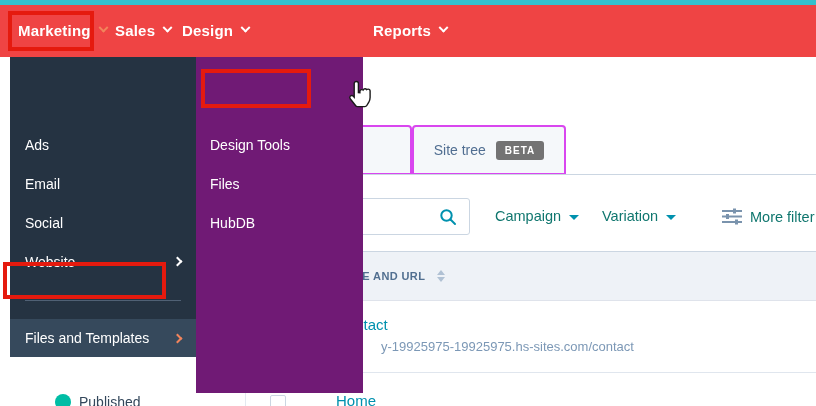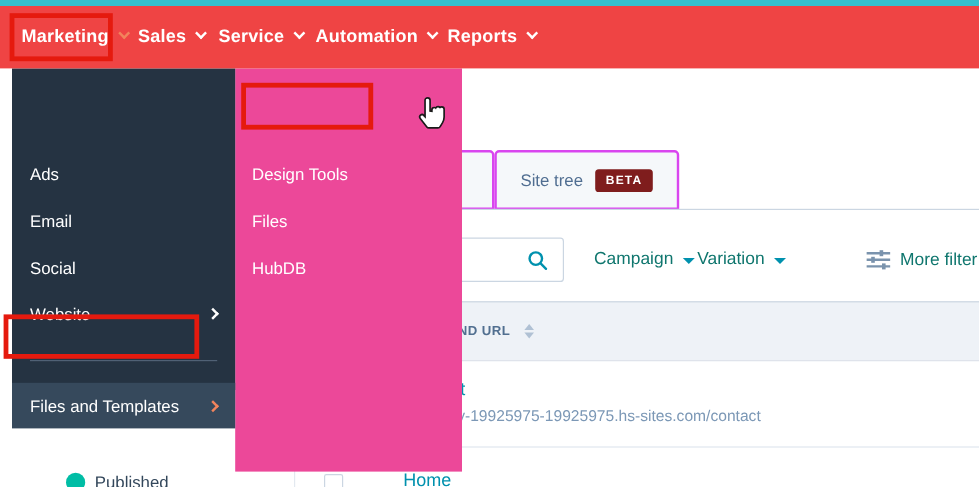--- a/index.html
+++ b/index.html
@@ -7,21 +7,21 @@
   #screen { position:relative; width:816px; height:406px; overflow:hidden; background:#ffffff; }
 
   
   .page { position:absolute; inset:0; background:#fff; z-index:1; }
 
   .tab { position:absolute; top:125px; height:50px; background:#f5f8fa;
          border:2px solid #d946ef; border-radius:4px 4px 0 0;
          display:flex; align-items:center; justify-content:center; gap:10px;
          color:#506e91; font-size:14px; }
   .tab-bottom-line { position:absolute; top:174px; left:245px; right:0; height:1px; background:#cbd6e2; }
-  .beta-badge { background:#7f1d1d; color:#fff; font-size:10px; font-weight:bold;
+  .beta-badge { background:#737373; color:#fff; font-size:10px; font-weight:bold;
                 letter-spacing:1px; padding:4px 9px; border-radius:3px; }
 
   .search-box { position:absolute; left:300px; top:198px; width:170px; height:37px;
                 background:#fff; border:1px solid #cbd6e2; border-radius:3px; }
   .search-box input { position:absolute; inset:0; border:none; outline:none; background:transparent;
                       padding:0 36px 0 10px; font-size:14px; color:#33475b; font-family:inherit; }
   .search-box svg { position:absolute; right:12px; top:9px; }
 
   .filter-btn { position:absolute; top:208px; display:flex; align-items:center; gap:8px;
                 color:#0f766e; font-size:14.5px; font-weight:500; cursor:pointer; white-space:nowrap; }
@@ -57,22 +57,22 @@
   .accent-line { position:absolute; top:0; left:0; right:0; height:5px; background:#35c0cd; }
   .nav-item { position:absolute; top:20px; height:20px; display:flex; align-items:center; gap:9px;
               color:#fff; font-size:15px; font-weight:600; cursor:pointer; letter-spacing:.2px; }
   .caret { width:7px; height:7px; border-right:2px solid #fff; border-bottom:2px solid #fff;
            transform:rotate(45deg) translate(-2px,-2px); }
   .caret.orange { border-color:#f2845c; }
 
   
   .menu-panel { position:absolute; left:10px; top:57px; width:186px; height:268px;
                 background:#253342; z-index:25; }
-  .submenu-panel { position:absolute; left:196px; top:57px; width:189px; height:336px;
-                   background:#ec4899; z-index:24;text-align:right; }
+  .submenu-panel { position:absolute; left:196px; top:57px; width:167px; height:336px;
+                   background:#701a75; z-index:24;text-align:right; }
   .menu-item { position:absolute; left:0; right:0; height:39px; display:flex; align-items:center;
                justify-content:space-between; padding:0 15px; color:#fff; font-size:14px;
                font-weight:500; cursor:pointer; white-space:nowrap; }
   .menu-item.hovered { background:#36495c; height:38px;text-align:right; }
   .chev-right { width:7px; height:7px; border-top:2px solid #fff; border-right:2px solid #fff;
                 transform:rotate(45deg); }
   .chev-right.orange { border-color:#f2845c; }
   .menu-divider { position:absolute; left:15px; right:15px; top:243px; height:1px; background:#506175; }
 
   
@@ -101,21 +101,21 @@
         <circle cx="7.5" cy="7.5" r="5.2" fill="none" stroke="#0091ae" stroke-width="2"></circle>
         <line x1="11.5" y1="11.5" x2="16" y2="16" stroke="#0091ae" stroke-width="2" stroke-linecap="round"></line>
       </svg>
     </div>
 
     <div class="filter-btn" style="left:495px;">
       <span>Campaign</span>
       <span class="tri-down"></span>
     </div>
 
-    <div class="filter-btn" style="left:581px;justify-content:center;">
+    <div class="filter-btn" style="left:602px;justify-content:center;">
       <span>Variation</span>
       <span class="tri-down"></span>
     </div>
 
     <div class="filter-btn" style="left:722px;">
       <svg width="20" height="17" viewBox="0 0 20 17">
         <line x1="0" y1="3" x2="20" y2="3" stroke="#7a93ad" stroke-width="2"></line>
         <line x1="0" y1="8.5" x2="20" y2="8.5" stroke="#7a93ad" stroke-width="2"></line>
         <line x1="0" y1="14" x2="20" y2="14" stroke="#7a93ad" stroke-width="2"></line>
         <rect x="11" y="0.5" width="3" height="5" fill="#7a93ad"></rect>
@@ -155,25 +155,21 @@
     <div class="accent-line"></div>
     <div class="nav-item" style="left:18px;">
       <span>Marketing</span>
       <span class="caret orange"></span>
     </div>
     <div class="nav-item" style="left:115px;">
       <span>Sales</span>
       <span class="caret"></span>
     </div>
     <div class="nav-item" style="left:182px;">
-      <span>Service</span>
-      <span class="caret"></span>
-    </div>
-    <div class="nav-item" style="left:263px;">
-      <span>Automation</span>
+      <span>Design</span>
       <span class="caret"></span>
     </div>
     <div class="nav-item" style="left:373px;">
       <span>Reports</span>
       <span class="caret"></span>
     </div>
   </div>
 
   <div class="menu-panel">
     <div class="menu-item" style="top:68px;">

